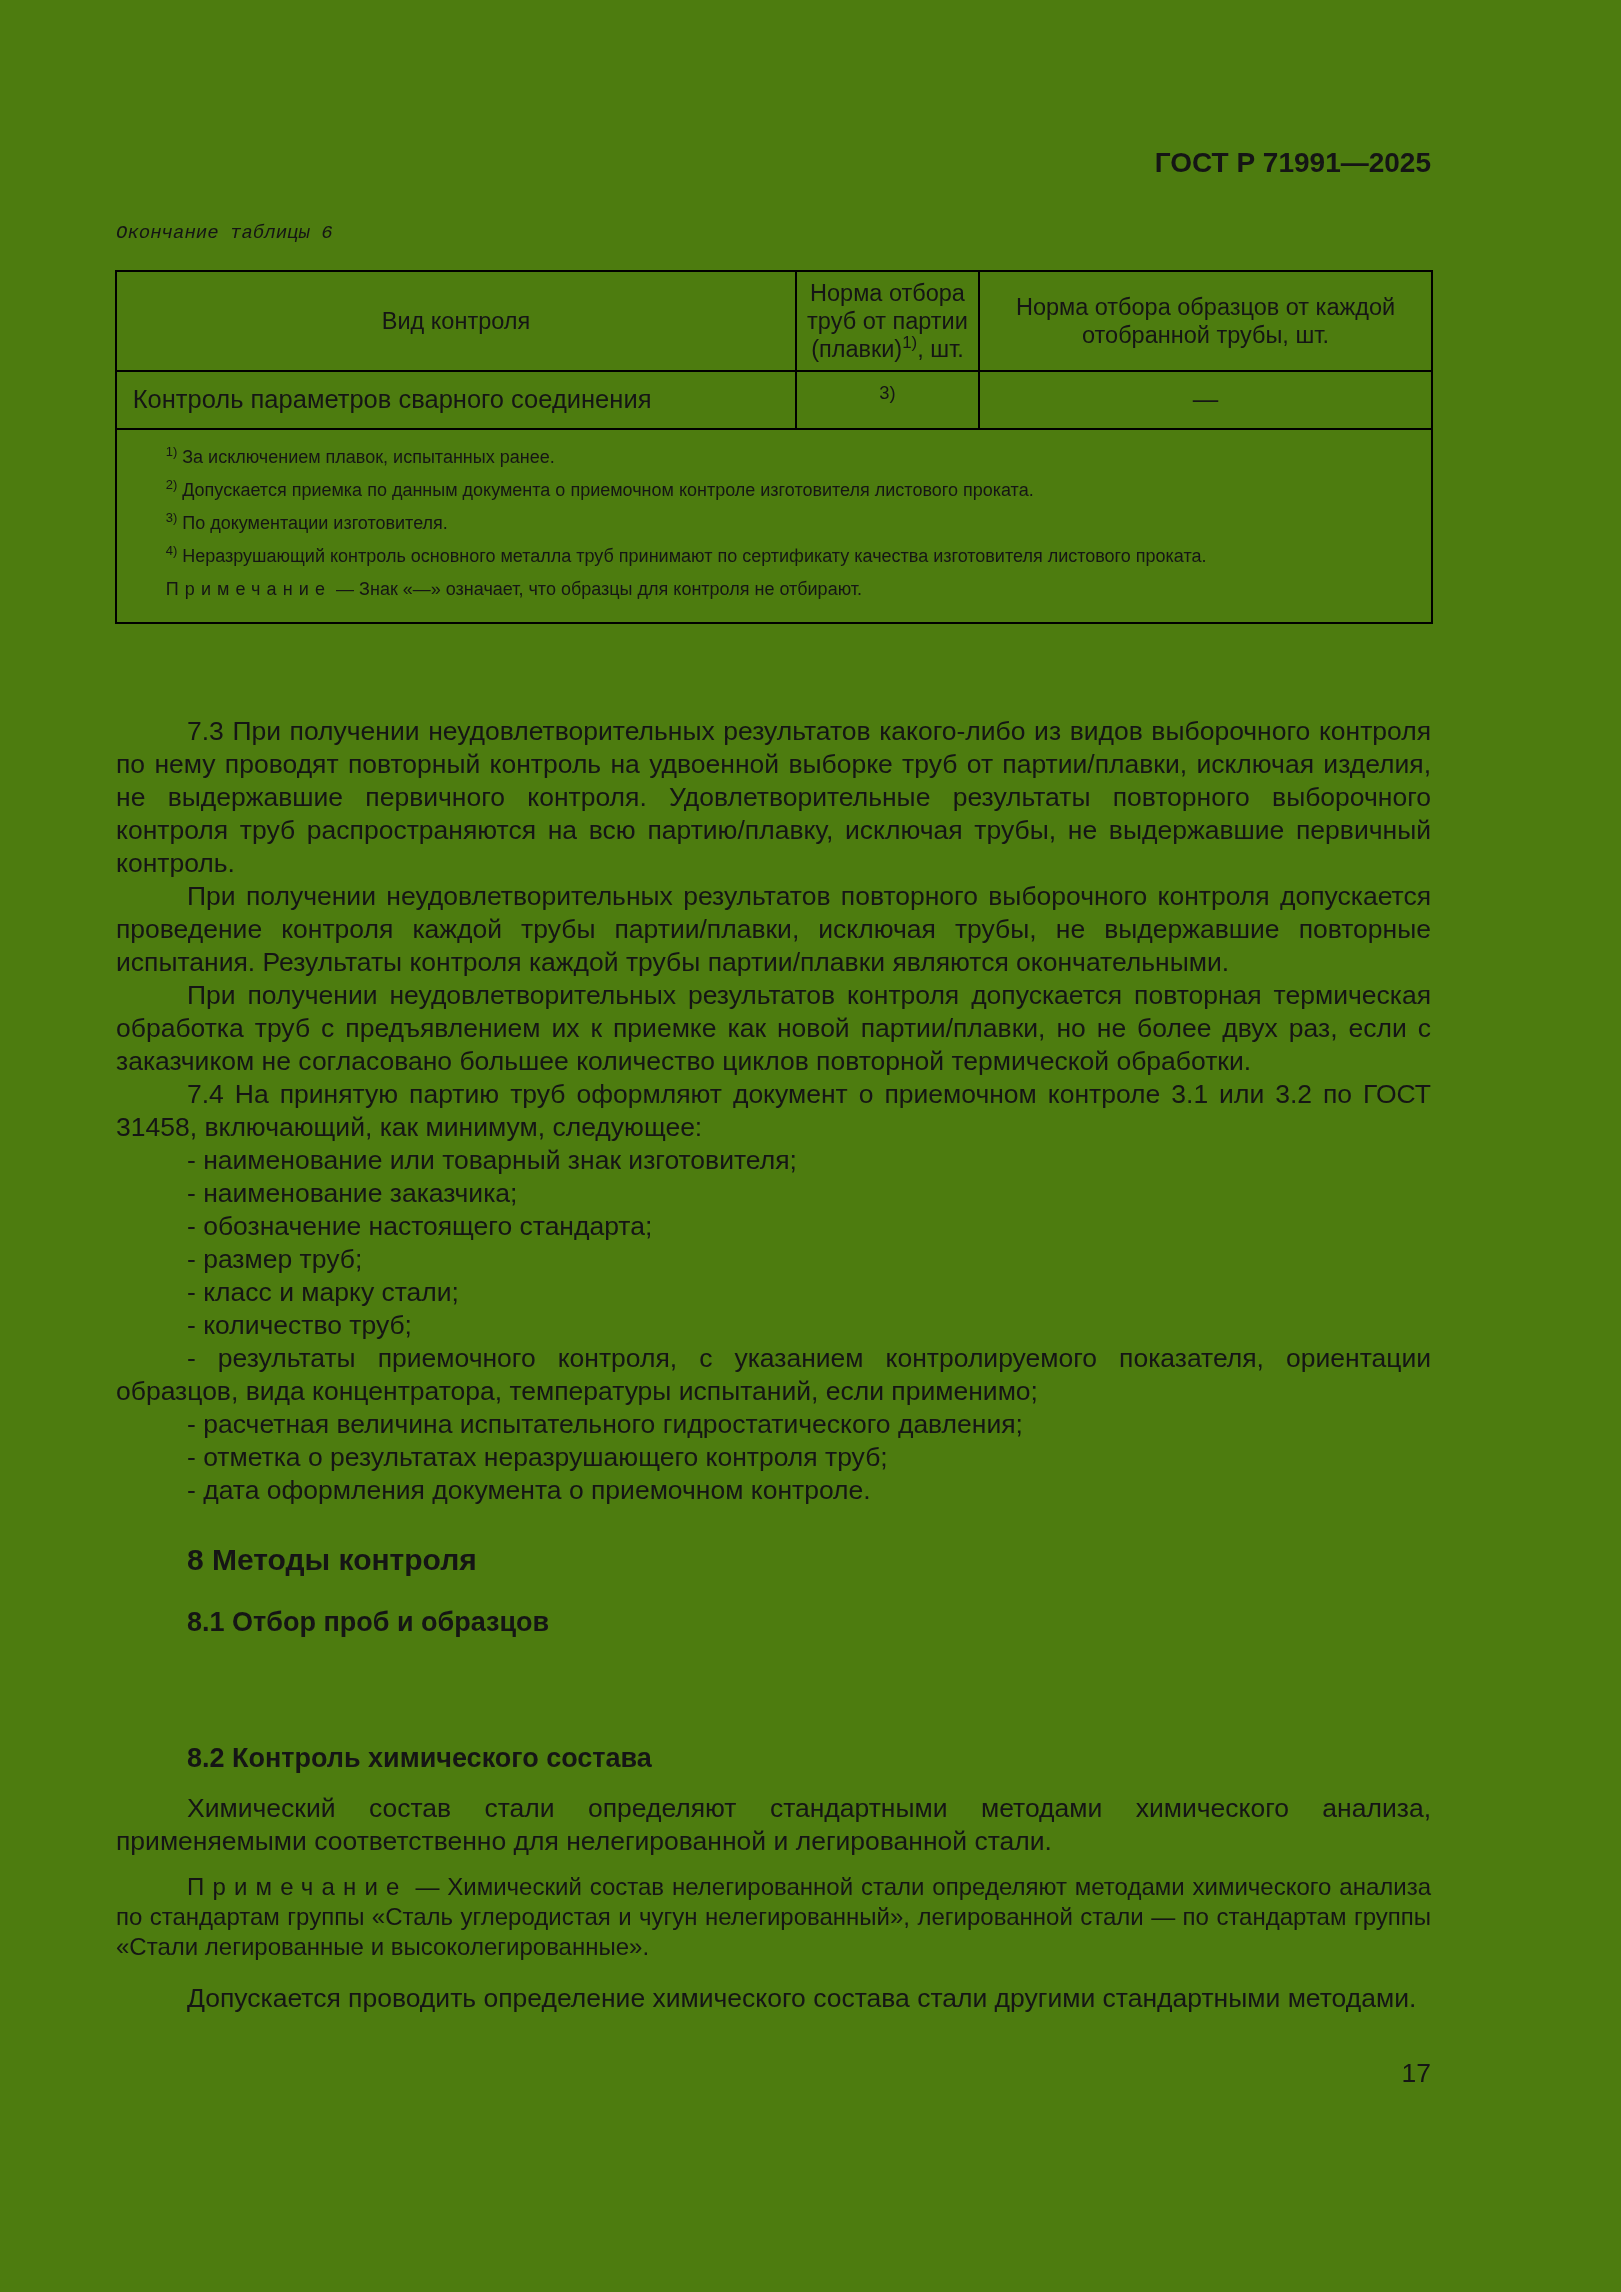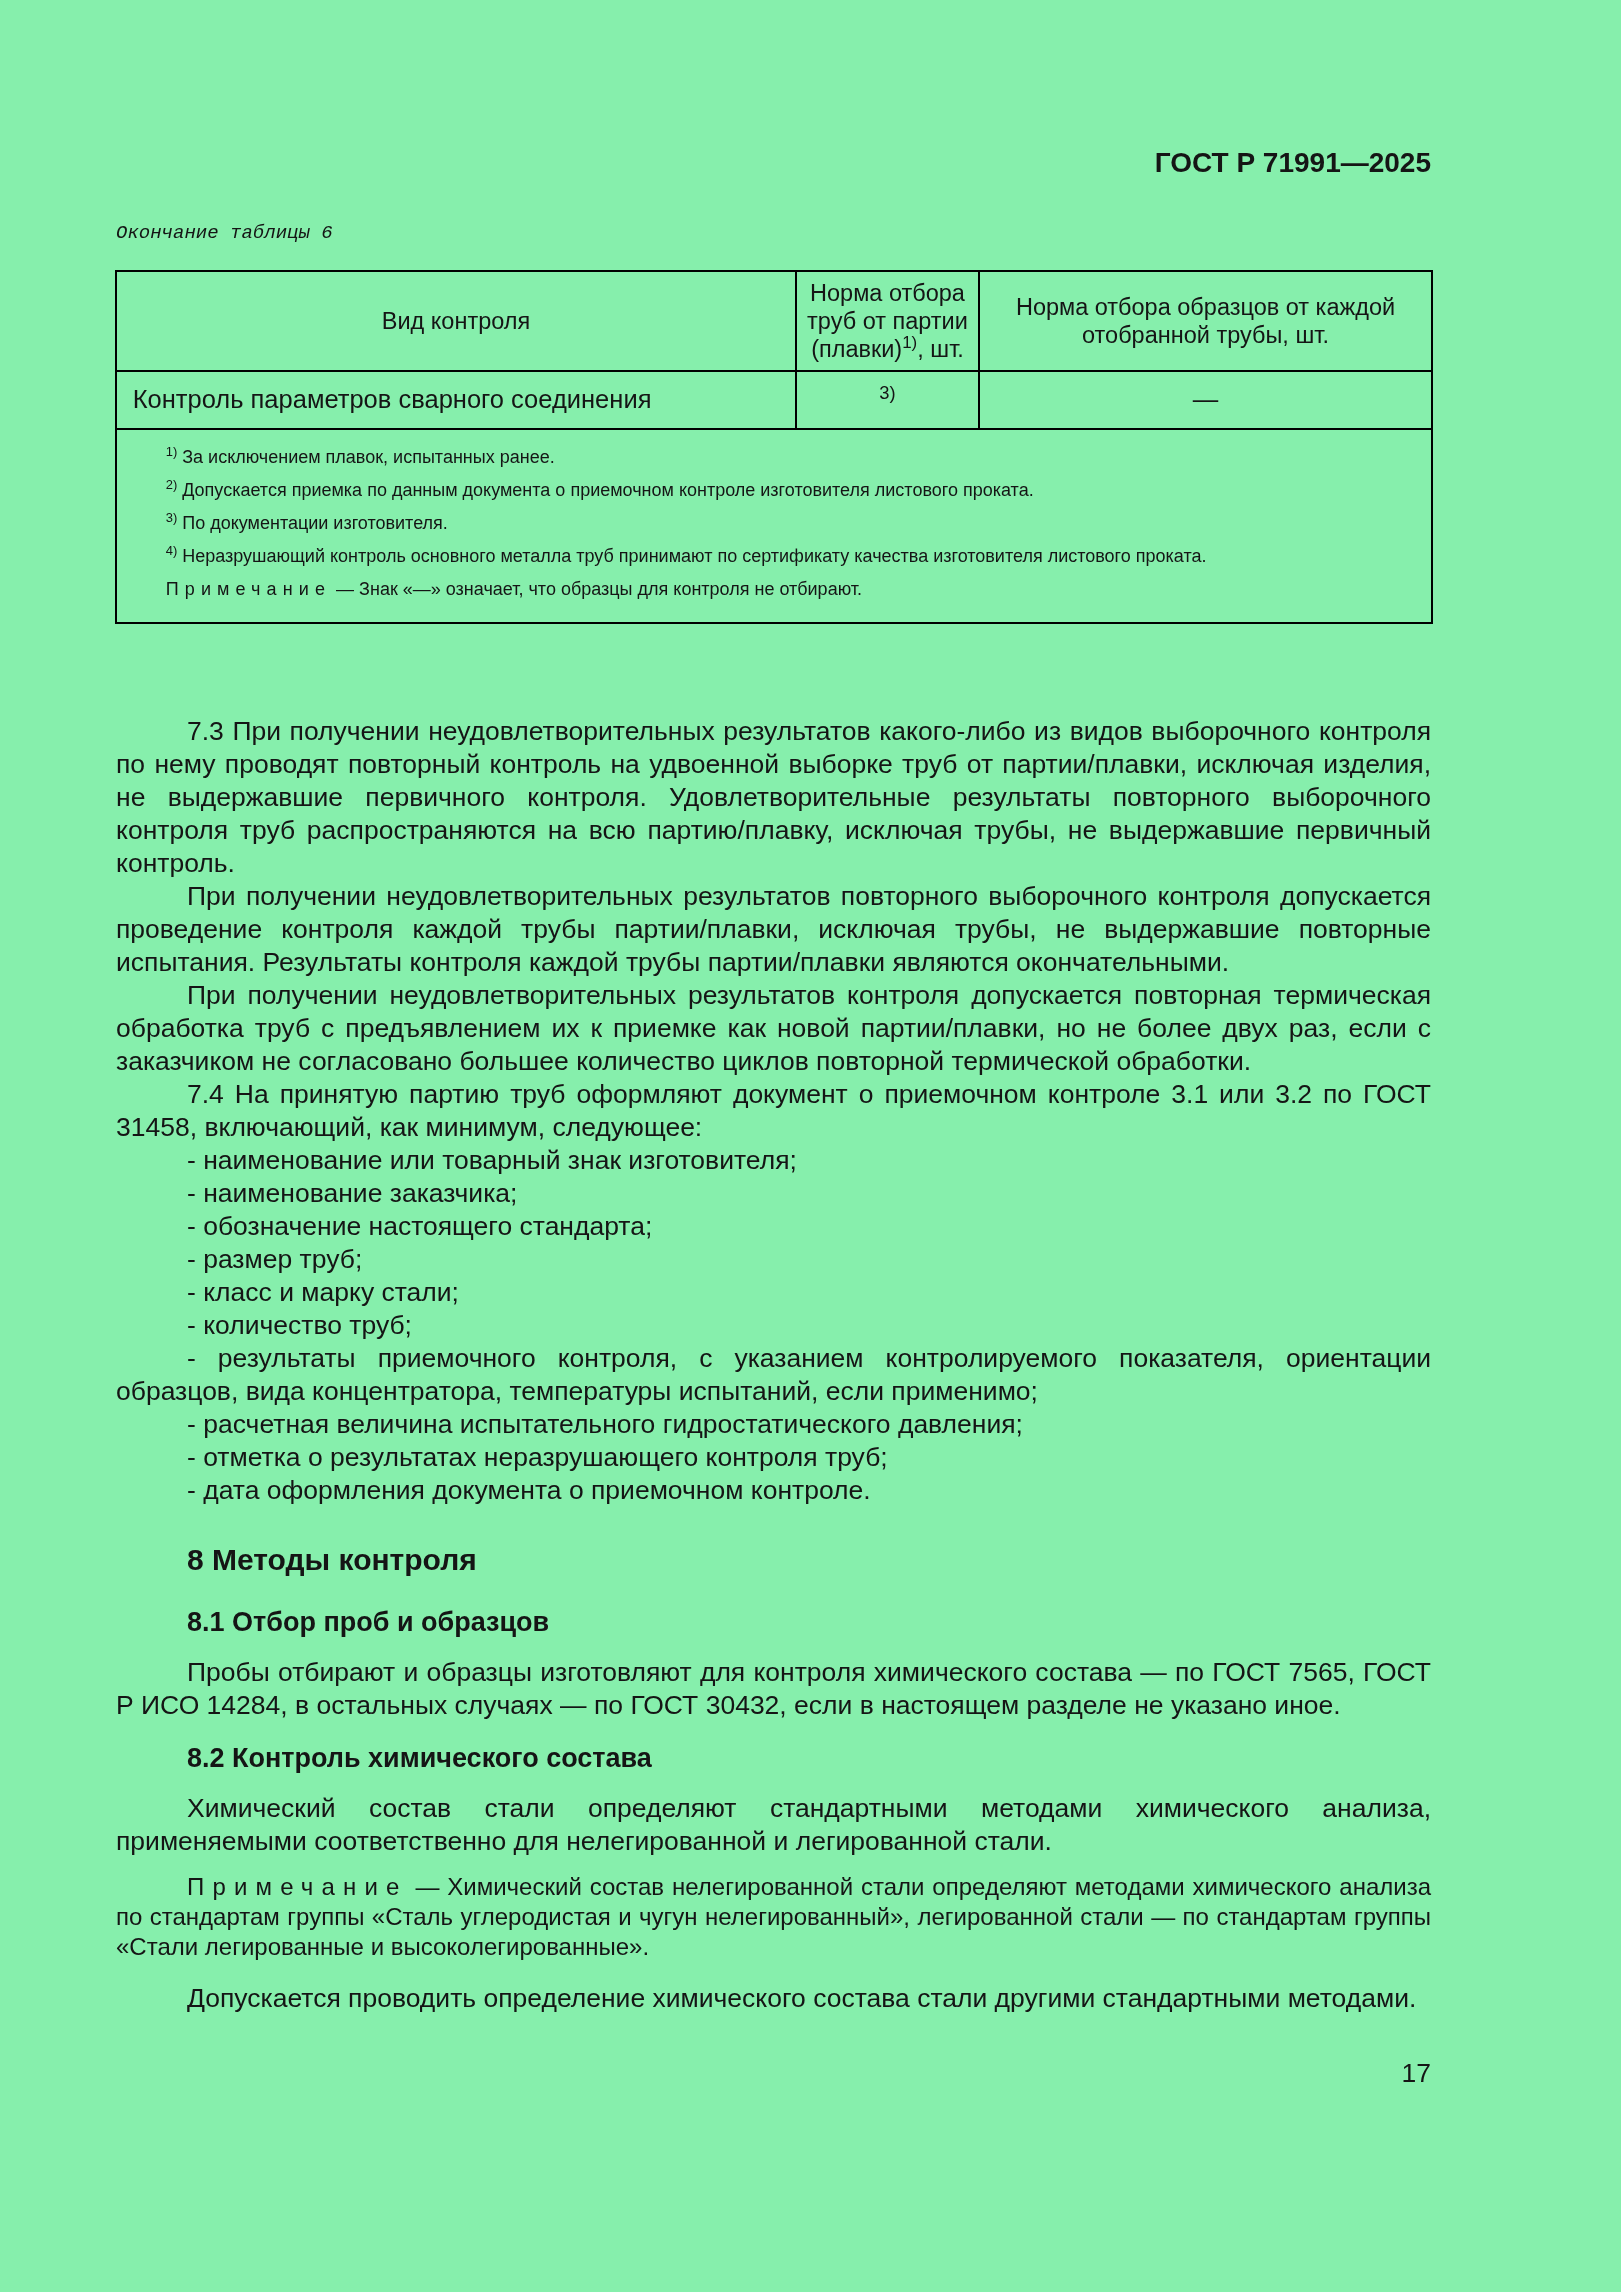--- a/index.html
+++ b/index.html
@@ -1,20 +1,20 @@
 <!DOCTYPE html>
 <html lang="ru"><head>
 <meta charset="utf-8">
 <style>
   html,body { margin:0; padding:0; background:#e8e8e8; }
   .page {
     position:relative;
     width:1621px; height:2293px;
     margin:0 auto;
-    background:#86efac;
+    background:#4d7c0f;
     color:#151515;
     font-family:"Liberation Sans", sans-serif;
     overflow:hidden;
   }
   
   .doc-header {
     position:absolute; top:147px; left:116px; width:1315px;
     text-align:right; font-weight:bold; font-size:28px;
   }
   .page-number {
@@ -129,21 +129,20 @@
     <p>- количество труб;</p>
     <p>- результаты приемочного контроля, с указанием контролируемого показателя, ориентации образцов, вида концентратора, температуры испытаний, если применимо;</p>
     <p>- расчетная величина испытательного гидростатического давления;</p>
     <p>- отметка о результатах неразрушающего контроля труб;</p>
     <p>- дата оформления документа о приемочном контроле.</p>
   </div>
 
   <p class="h-section h-main">8 Методы контроля</p>
 
   <p class="h-section h-sub81">8.1 Отбор проб и образцов</p>
-  <p class="para p81">Пробы отбирают и образцы изготовляют для контроля химического состава — по ГОСТ 7565, ГОСТ Р ИСО 14284, в остальных случаях — по ГОСТ 30432, если в настоящем разделе не указано иное.</p>
 
   <p class="h-section h-sub82">8.2 Контроль химического состава</p>
   <p class="para p82">Химический состав стали определяют стандартными методами химического анализа, применяемыми соответственно для нелегированной и легированной стали.</p>
 
   <p class="note-block"><span class="spaced">Примечание</span><span> —  Химический состав нелегированной стали определяют методами химического анализа по стандартам группы «Сталь углеродистая и чугун нелегированный», легированной стали — по стандартам групп­ы «Стали легированные и высоколегированные».</span></p>
 
   <p class="para p-end">Допускается проводить определение химического состава стали другими стандартными методами.</p>
 
   <div class="page-number">17</div>
 

